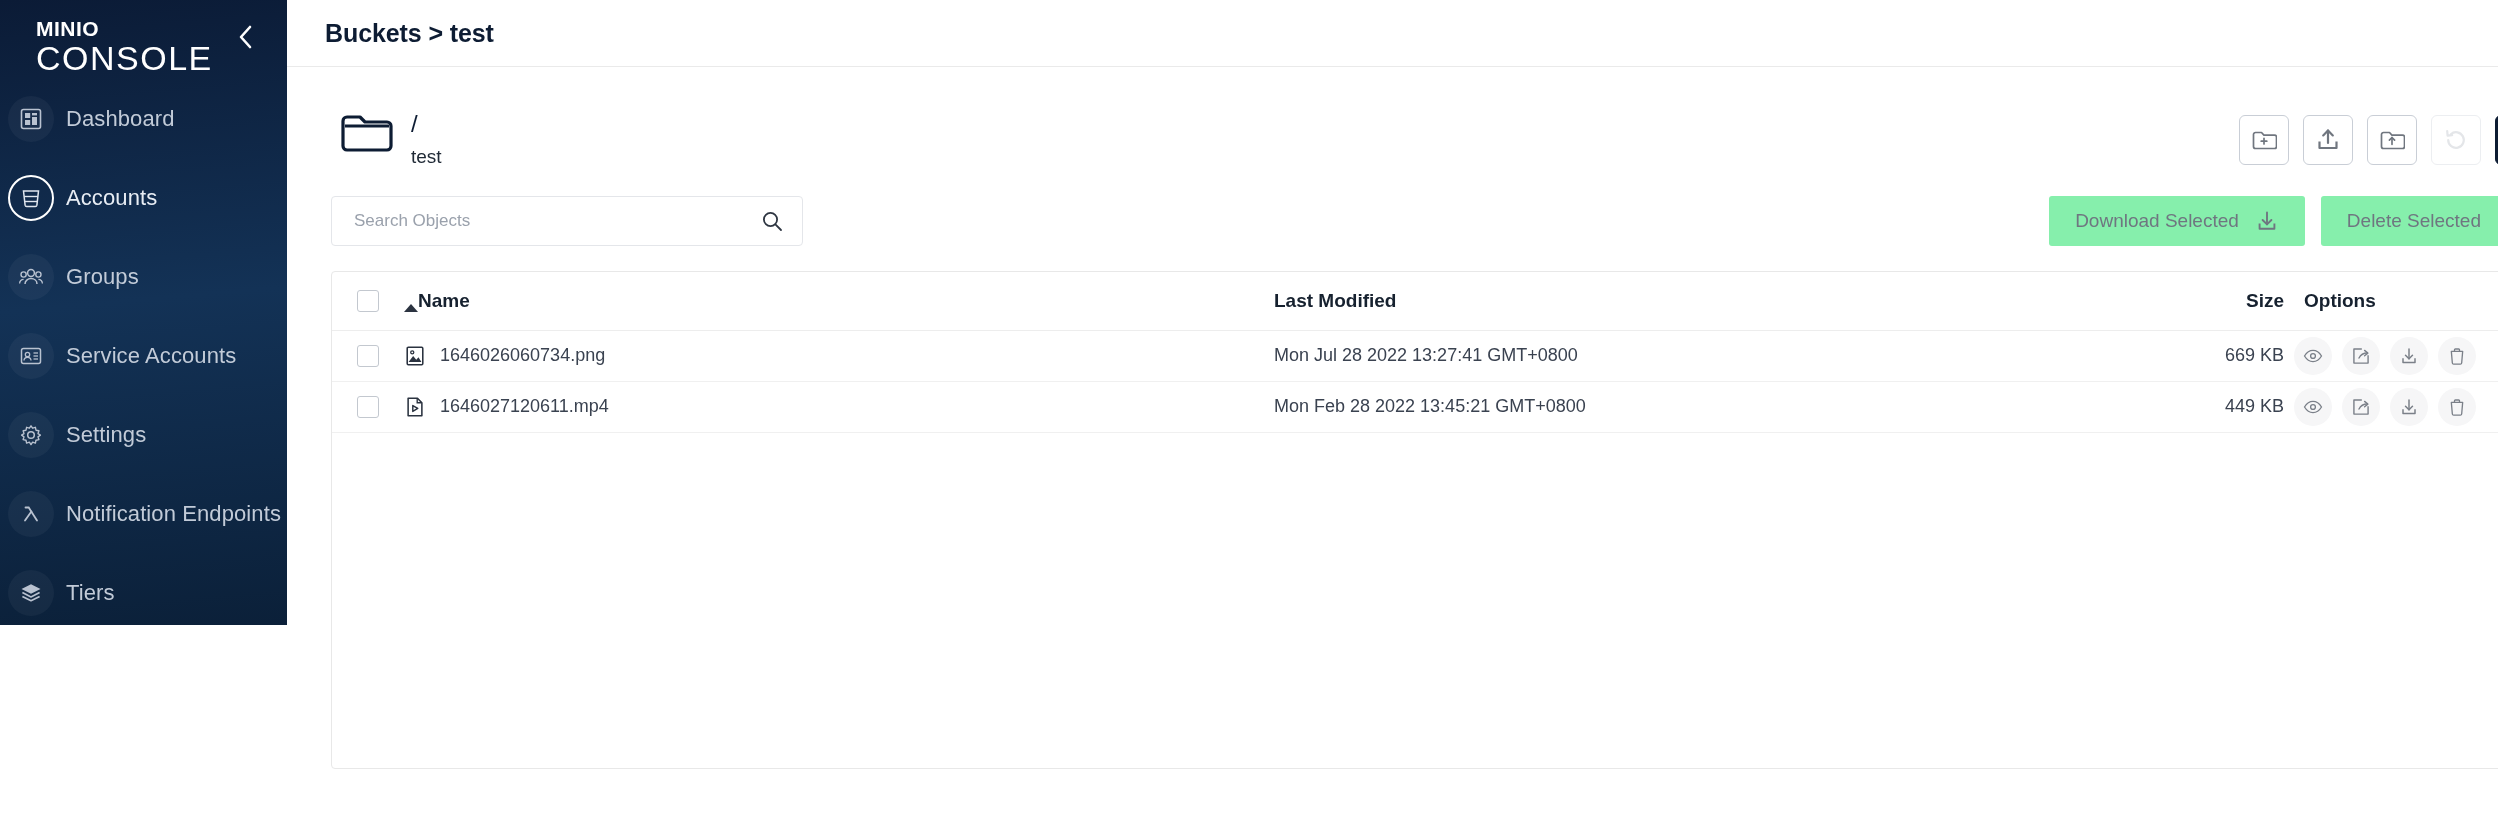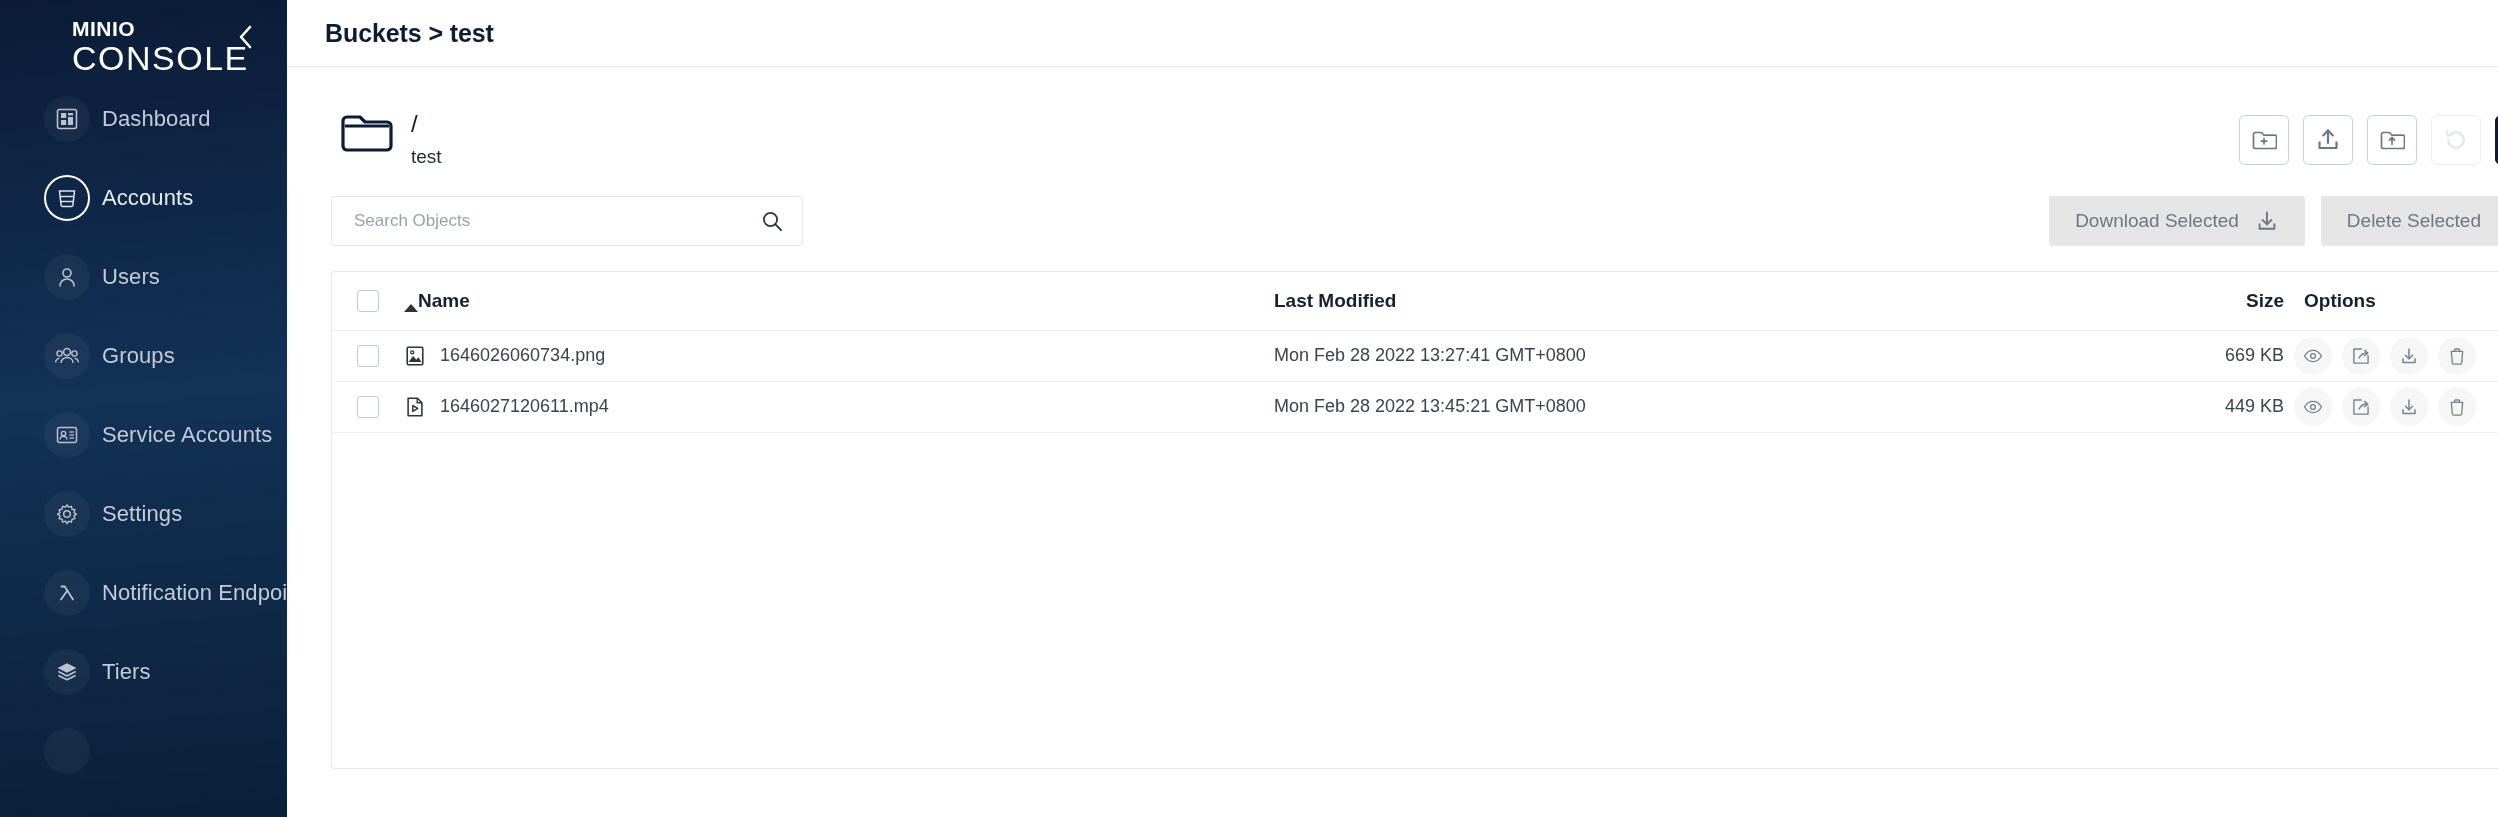--- a/index.html
+++ b/index.html
@@ -15,27 +15,26 @@
   .app {
     display: flex;
     width: 2498px;
     height: 817px;
     position: relative;
   }
 
   
   .sidebar {
     width: 287px;
-    height: 817px;
+    height: 625px;
     flex: 0 0 287px;
     background: linear-gradient(180deg, #0b1c38 0%, #0d2game 0%, #102f52 45%, #0c2340 100%);
     background: linear-gradient(175deg, #0b1b36 0%, #133256 48%, #0b2039 100%);
     position: relative;
     overflow: hidden;
-    padding-left: 36px;
   }
 
   .brand {
     padding: 18px 0 0 36px;
     height: 72px;
     position: relative;
   }
   .brand-minio {
     color: #ffffff;
     font-size: 21px;
@@ -208,21 +207,21 @@
     outline: none;
     font-size: 17px;
     color: #3c4452;
     font-family: "Liberation Sans", sans-serif;
     background: transparent;
   }
   .search-box input::placeholder { color: #9aa1ac; }
 
   .sel-actions { display: flex; gap: 16px; }
   .sel-btn {
-    background: #e5e5e5;
+    background: #86efac;
     border: none;
     border-radius: 3px;
     height: 50px;
     padding: 0 26px;
     display: flex;
     align-items: center;
     gap: 16px;
     color: #6f7680;
     font-size: 19px;
     font-family: "Liberation Sans", sans-serif;
@@ -335,29 +334,20 @@
         <span class="nav-ico">
           <svg width="24" height="24" viewBox="0 0 24 24">
             <path d="M4.5 5 h15 l-1.6 14.2 a1.6 1.6 0 0 1 -1.6 1.3 h-8.6 a1.6 1.6 0 0 1 -1.6 -1.3 Z" fill="none" stroke="#dfe6ef" stroke-width="1.5"></path>
             <line x1="5.2" y1="10.5" x2="18.8" y2="10.5" stroke="#dfe6ef" stroke-width="1.4"></line>
             <line x1="5.8" y1="15.5" x2="18.2" y2="15.5" stroke="#dfe6ef" stroke-width="1.4"></line>
           </svg>
         </span>
         <span class="nav-label">Accounts</span>
       </div>
 
-      <div class="nav-item">
-        <span class="nav-ico">
-          <svg width="24" height="24" viewBox="0 0 24 24">
-            <circle cx="12" cy="8" r="4" fill="none" stroke="#b9c2d0" stroke-width="1.6"></circle>
-            <path d="M5 21 c0 -4.2 3.2 -7 7 -7 s7 2.8 7 7" fill="none" stroke="#b9c2d0" stroke-width="1.6" stroke-linecap="round"></path>
-          </svg>
-        </span>
-        <span class="nav-label">Users</span>
-      </div>
 
       <div class="nav-item">
         <span class="nav-ico">
           <svg width="26" height="24" viewBox="0 0 26 24">
             <circle cx="13" cy="8" r="3.4" fill="none" stroke="#b9c2d0" stroke-width="1.5"></circle>
             <circle cx="5.6" cy="9.5" r="2.6" fill="none" stroke="#b9c2d0" stroke-width="1.4"></circle>
             <circle cx="20.4" cy="9.5" r="2.6" fill="none" stroke="#b9c2d0" stroke-width="1.4"></circle>
             <path d="M7 19 c0 -3.2 2.7 -5.4 6 -5.4 s6 2.2 6 5.4" fill="none" stroke="#b9c2d0" stroke-width="1.5"></path>
             <path d="M1.6 18.6 c0 -2.6 1.8 -4.2 4 -4.2" fill="none" stroke="#b9c2d0" stroke-width="1.3"></path>
             <path d="M24.4 18.6 c0 -2.6 -1.8 -4.2 -4 -4.2" fill="none" stroke="#b9c2d0" stroke-width="1.3"></path>
@@ -546,21 +536,21 @@
               <td class="col-name">
                 <span class="name-cell">
                   <svg class="file-ico" viewBox="0 0 24 24">
                     <rect x="3.5" y="2.5" width="17" height="19" rx="1.2" fill="none" stroke="#2b3340" stroke-width="1.7"></rect>
                     <circle cx="9" cy="8" r="1.7" fill="none" stroke="#2b3340" stroke-width="1.4"></circle>
                     <path d="M5 18.5 L10 12 l3.4 4 2.4 -2.6 3.2 5.1 Z" fill="#2b3340"></path>
                   </svg>
                   <span>1646026060734.png</span>
                 </span>
               </td>
-              <td class="col-mod">Mon Feb 28 2022 13:27:41 GMT+0800</td>
+              <td class="col-mod">Mon Jul 28 2022 13:27:41 GMT+0800</td>
               <td class="col-size">669 KB</td>
               <td class="col-opt">
                 <span class="opt-cell">
                   <span class="opt-btn">
                     <svg width="20" height="20" viewBox="0 0 24 24">
                       <path d="M1.8 12 C4.6 7.4 8.1 5.3 12 5.3 s7.4 2.1 10.2 6.7 C19.4 16.6 15.9 18.7 12 18.7 S4.6 16.6 1.8 12 Z" fill="none" stroke="#7b8089" stroke-width="1.6"></path>
                       <circle cx="12" cy="12" r="2.9" fill="none" stroke="#7b8089" stroke-width="1.6"></circle>
                     </svg>
                   </span>
                   <span class="opt-btn">

